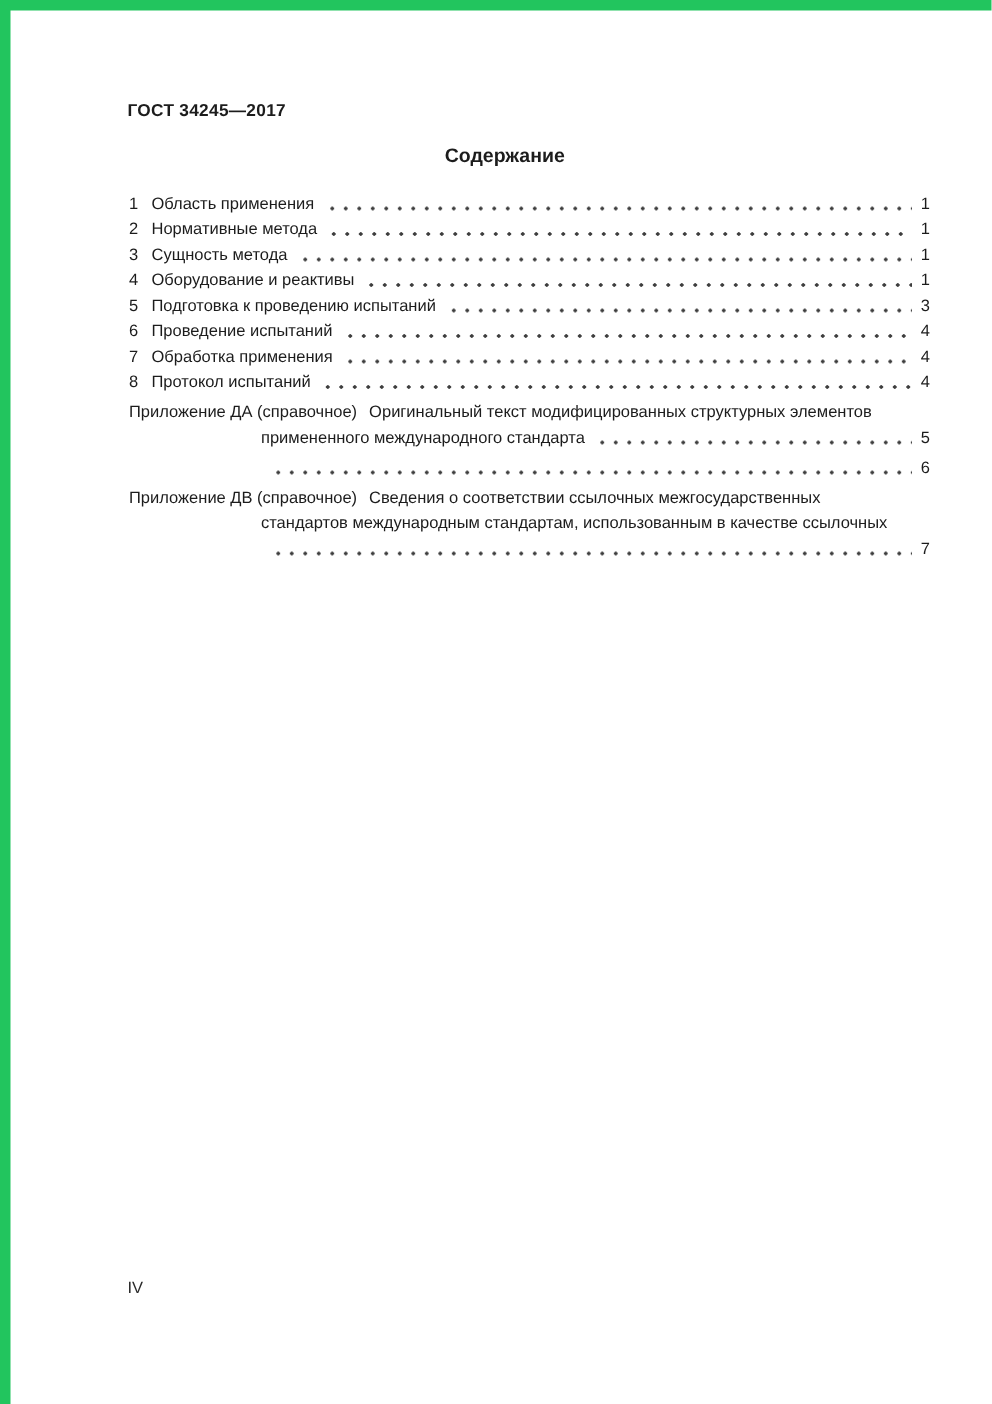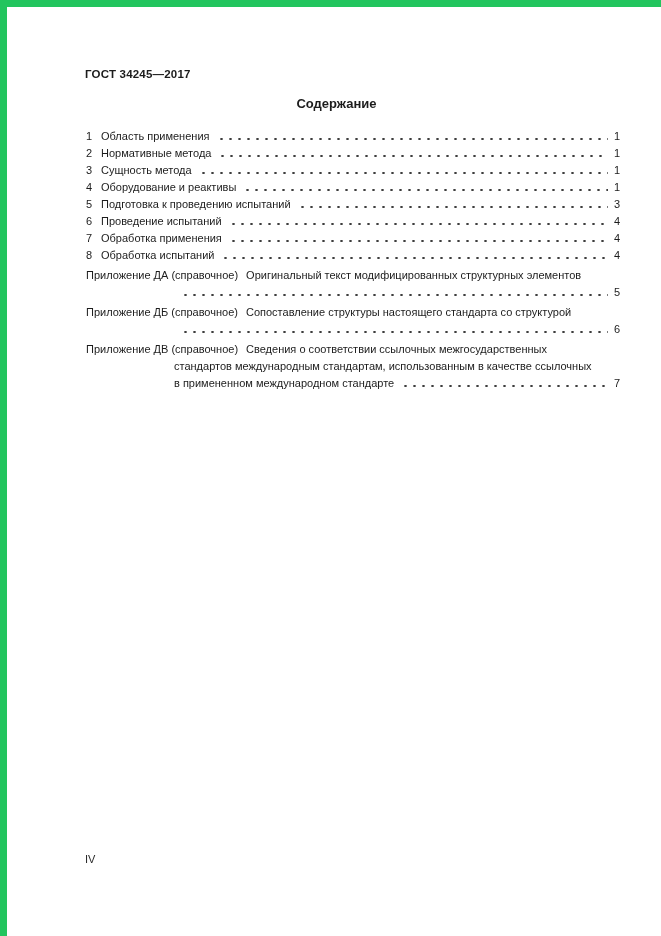--- a/index.html
+++ b/index.html
@@ -142,52 +142,49 @@
 
     <div class="row">
       <span class="num">7</span>
         <span class="label">Обработка применения</span>
         <span class="leader"></span>
         <span class="pg">4</span>
     </div>
 
     <div class="row">
       <span class="num">8</span>
-        <span class="label">Обработка испытаний</span>
+        <span class="label">Протокол испытаний</span>
         <span class="leader"></span>
         <span class="pg">4</span>
     </div>
 
     <div class="appendix">
       <div class="app-first">
         <span class="prefix">Приложение ДА (справочное)</span><span>Оригинальный текст модифицированных структурных элементов</span>
       </div>
       <div class="row app-last">
+        <span class="label">примененного международного стандарта</span>
           <span class="leader"></span>
           <span class="pg">5</span>
       </div>
     </div>
 
     <div class="appendix">
-      <div class="app-first">
-        <span class="prefix">Приложение ДБ (справочное)</span><span>Сопоставление структуры настоящего стандарта со структурой</span>
-      </div>
       <div class="row app-last">
           <span class="leader"></span>
           <span class="pg">6</span>
       </div>
     </div>
 
     <div class="appendix">
       <div class="app-first">
         <span class="prefix">Приложение ДВ (справочное)</span><span>Сведения о соответствии ссылочных межгосударственных</span>
       </div>
       <div class="app-mid">стандартов международным стандартам, использованным в качестве ссылочных</div>
       <div class="row app-last">
-        <span class="label">в примененном международном стандарте</span>
           <span class="leader"></span>
           <span class="pg">7</span>
       </div>
     </div>
 
   </div>
 
   <div class="doc-footer">IV</div>
 
 </div>

